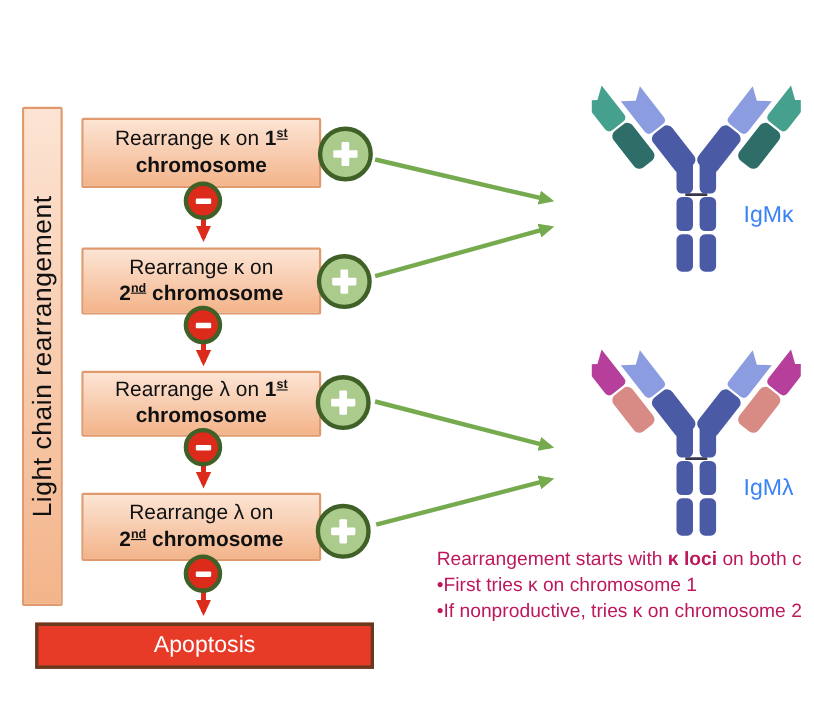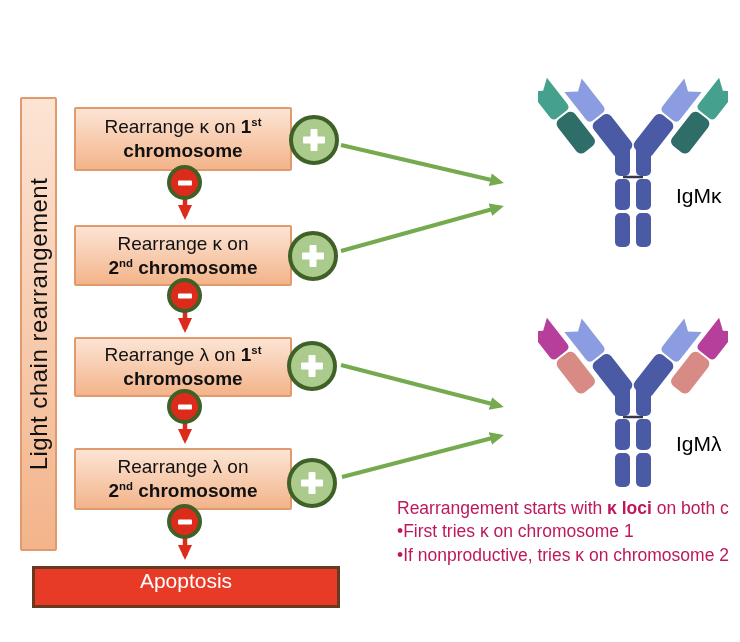--- a/index.html
+++ b/index.html
@@ -21,21 +21,21 @@
     background:linear-gradient(180deg, var(--box-fill-top,#fce4d4) 0%, var(--box-fill-bottom,#f3b48a) 100%);
     border:2px solid var(--box-border,#e09a6e); border-radius:2px; z-index:1;
   }
   .vbar span {
     position:absolute; left:50%; top:50%;
     transform:translate(-50%,-50%) rotate(-90deg);
     white-space:nowrap; font-size:24px; letter-spacing:0.5px; color:#111;
   }
   .step-box { left:74px; width:218px; font-size:19px; line-height:24px; }
   .step-line { white-space:nowrap; }
-  sup { font-size:0.6em; line-height:0; }
+  sup { font-size:0.6em; line-height:0;text-decoration:underline; }
   
   .plus-circle {
     position:absolute; width:42px; height:42px; border-radius:50%;
     background:var(--circle-green-fill,#abcb8d);
     border:4px solid var(--circle-green-ring,#3f6128); z-index:3;
   }
   .plus-icon::before, .plus-icon::after {
     content:""; position:absolute; background:#ffffff; border-radius:1px;
   }
   .plus-icon::before { left:50%; top:50%; width:22px; height:7px; transform:translate(-50%,-50%); }
@@ -46,27 +46,27 @@
     border:4px solid var(--circle-green-ring,#3f6128); z-index:3;
   }
   .minus-icon::before {
     content:""; position:absolute; left:50%; top:50%; width:14px; height:5px;
     transform:translate(-50%,-50%); background:#ffffff; border-radius:1px;
   }
   
   .apoptosis {
     position:absolute; left:32px; top:566px; width:308px; height:42px; box-sizing:border-box;
     background:var(--apoptosis-fill,#e73b28); border:3px solid var(--apoptosis-border,#653a1e);
-    color:#ffffff; font-size:21px; display:flex; align-items:flex-start; justify-content:center; z-index:1;
+    color:#ffffff; font-size:21px; display:flex; align-items:center; justify-content:center; z-index:1;
   }
   
   .arrows-layer { position:absolute; left:0; top:0; z-index:2; }
   
   .antibody-svg { position:absolute; width:190px; height:185px; z-index:1; }
-  .igm-label { position:absolute; font-size:21px; color:#000000; z-index:1; }
+  .igm-label { position:absolute; font-size:21px; color:#3b82f6; z-index:1; }
   
   .notes {
     position:absolute; left:397px; top:497px; width:359px; overflow:hidden;
     font-size:17.5px; line-height:22.5px; color:#be185d; z-index:1;
   }
   .note-line { white-space:nowrap; }
   .note-line:last-child { margin-top:2px; }
   .b { font-weight:bold; }
 </style>
 </head>

